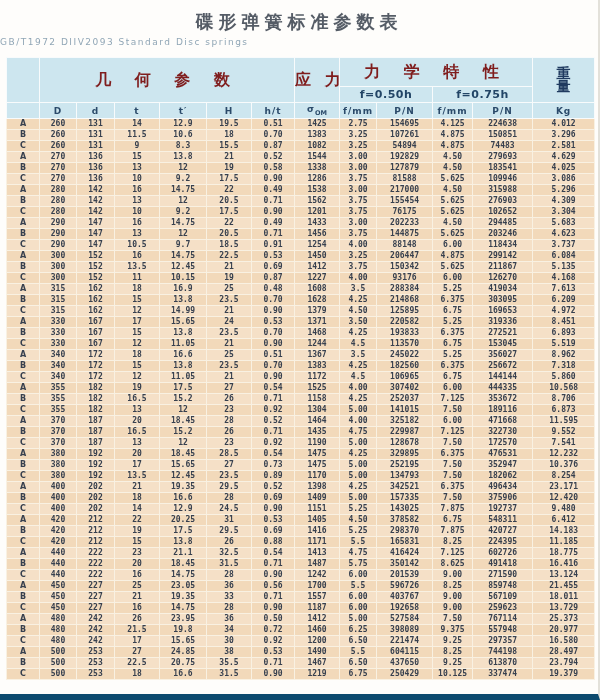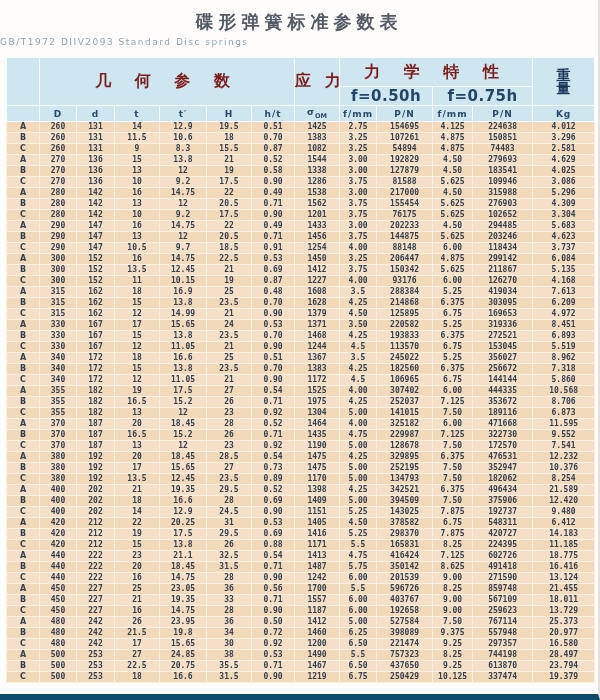--- a/index.html
+++ b/index.html
@@ -31,21 +31,21 @@
   .spec th,.spec td{
     padding:0;margin:0;text-align:center;vertical-align:middle;
     border:1px solid #f8fbfc;overflow:hidden;white-space:nowrap;
   }
   .spec thead th{background:#cde6ef;color:#1f3a5f;}
   .spec th.grp{
     font-size:16px;font-weight:bold;letter-spacing:9px;height:28px;
     color:#7f1d1d;
   }
   .spec th.grp.tight{letter-spacing:4px;}
-  .spec tr.subhead th{font-size:15px;font-weight:bold;height:15px;letter-spacing:0.5px;color:#224566;}
+  .spec tr.subhead th{font-size:11px;font-weight:bold;height:15px;letter-spacing:0.5px;color:#224566;}
   .spec tr.cols th{
     font-size:9px;font-weight:bold;height:15px;color:#2a4a6a;
     font-family:"DejaVu Sans","Liberation Sans",sans-serif;letter-spacing:1px;
   }
   .spec th .weight-stack{line-height:13px;font-size:14px;font-weight:bold;letter-spacing:0;}
   .spec th sub{font-size:6.5px;letter-spacing:0;margin-top:32px;}
   .spec tbody td{
     height:10px;line-height:10px;font-size:8px;font-weight:bold;
     color:#37404f;background:#f2d9ba;
     border:1px solid #f9f1e2;
@@ -487,21 +487,21 @@
           <td>10.568</td>
         </tr>
         <tr>
           <td class="grp-cell">B</td>
           <td>355</td>
           <td>182</td>
           <td>16.5</td>
           <td>15.2</td>
           <td>26</td>
           <td>0.71</td>
-          <td>1975</td>
+          <td>1158</td>
           <td>4.25</td>
           <td>252037</td>
           <td>7.125</td>
           <td>353672</td>
           <td>8.706</td>
         </tr>
         <tr>
           <td class="grp-cell">C</td>
           <td>355</td>
           <td>182</td>
@@ -612,33 +612,33 @@
           <td>202</td>
           <td>21</td>
           <td>19.35</td>
           <td>29.5</td>
           <td>0.52</td>
           <td>1398</td>
           <td>4.25</td>
           <td>342521</td>
           <td>6.375</td>
           <td>496434</td>
-          <td>21.589</td>
+          <td>23.171</td>
         </tr>
         <tr>
           <td class="grp-cell">B</td>
           <td>400</td>
           <td>202</td>
           <td>18</td>
           <td>16.6</td>
           <td>28</td>
           <td>0.69</td>
           <td>1409</td>
           <td>5.00</td>
-          <td>394509</td>
+          <td>157335</td>
           <td>7.50</td>
           <td>375906</td>
           <td>12.420</td>
         </tr>
         <tr>
           <td class="grp-cell">C</td>
           <td>400</td>
           <td>202</td>
           <td>14</td>
           <td>12.9</td>
@@ -834,21 +834,21 @@
         <tr>
           <td class="grp-cell">A</td>
           <td>500</td>
           <td>253</td>
           <td>27</td>
           <td>24.85</td>
           <td>38</td>
           <td>0.53</td>
           <td>1490</td>
           <td>5.5</td>
-          <td>757323</td>
+          <td>604115</td>
           <td>8.25</td>
           <td>744198</td>
           <td>28.497</td>
         </tr>
         <tr>
           <td class="grp-cell">B</td>
           <td>500</td>
           <td>253</td>
           <td>22.5</td>
           <td>20.75</td>

